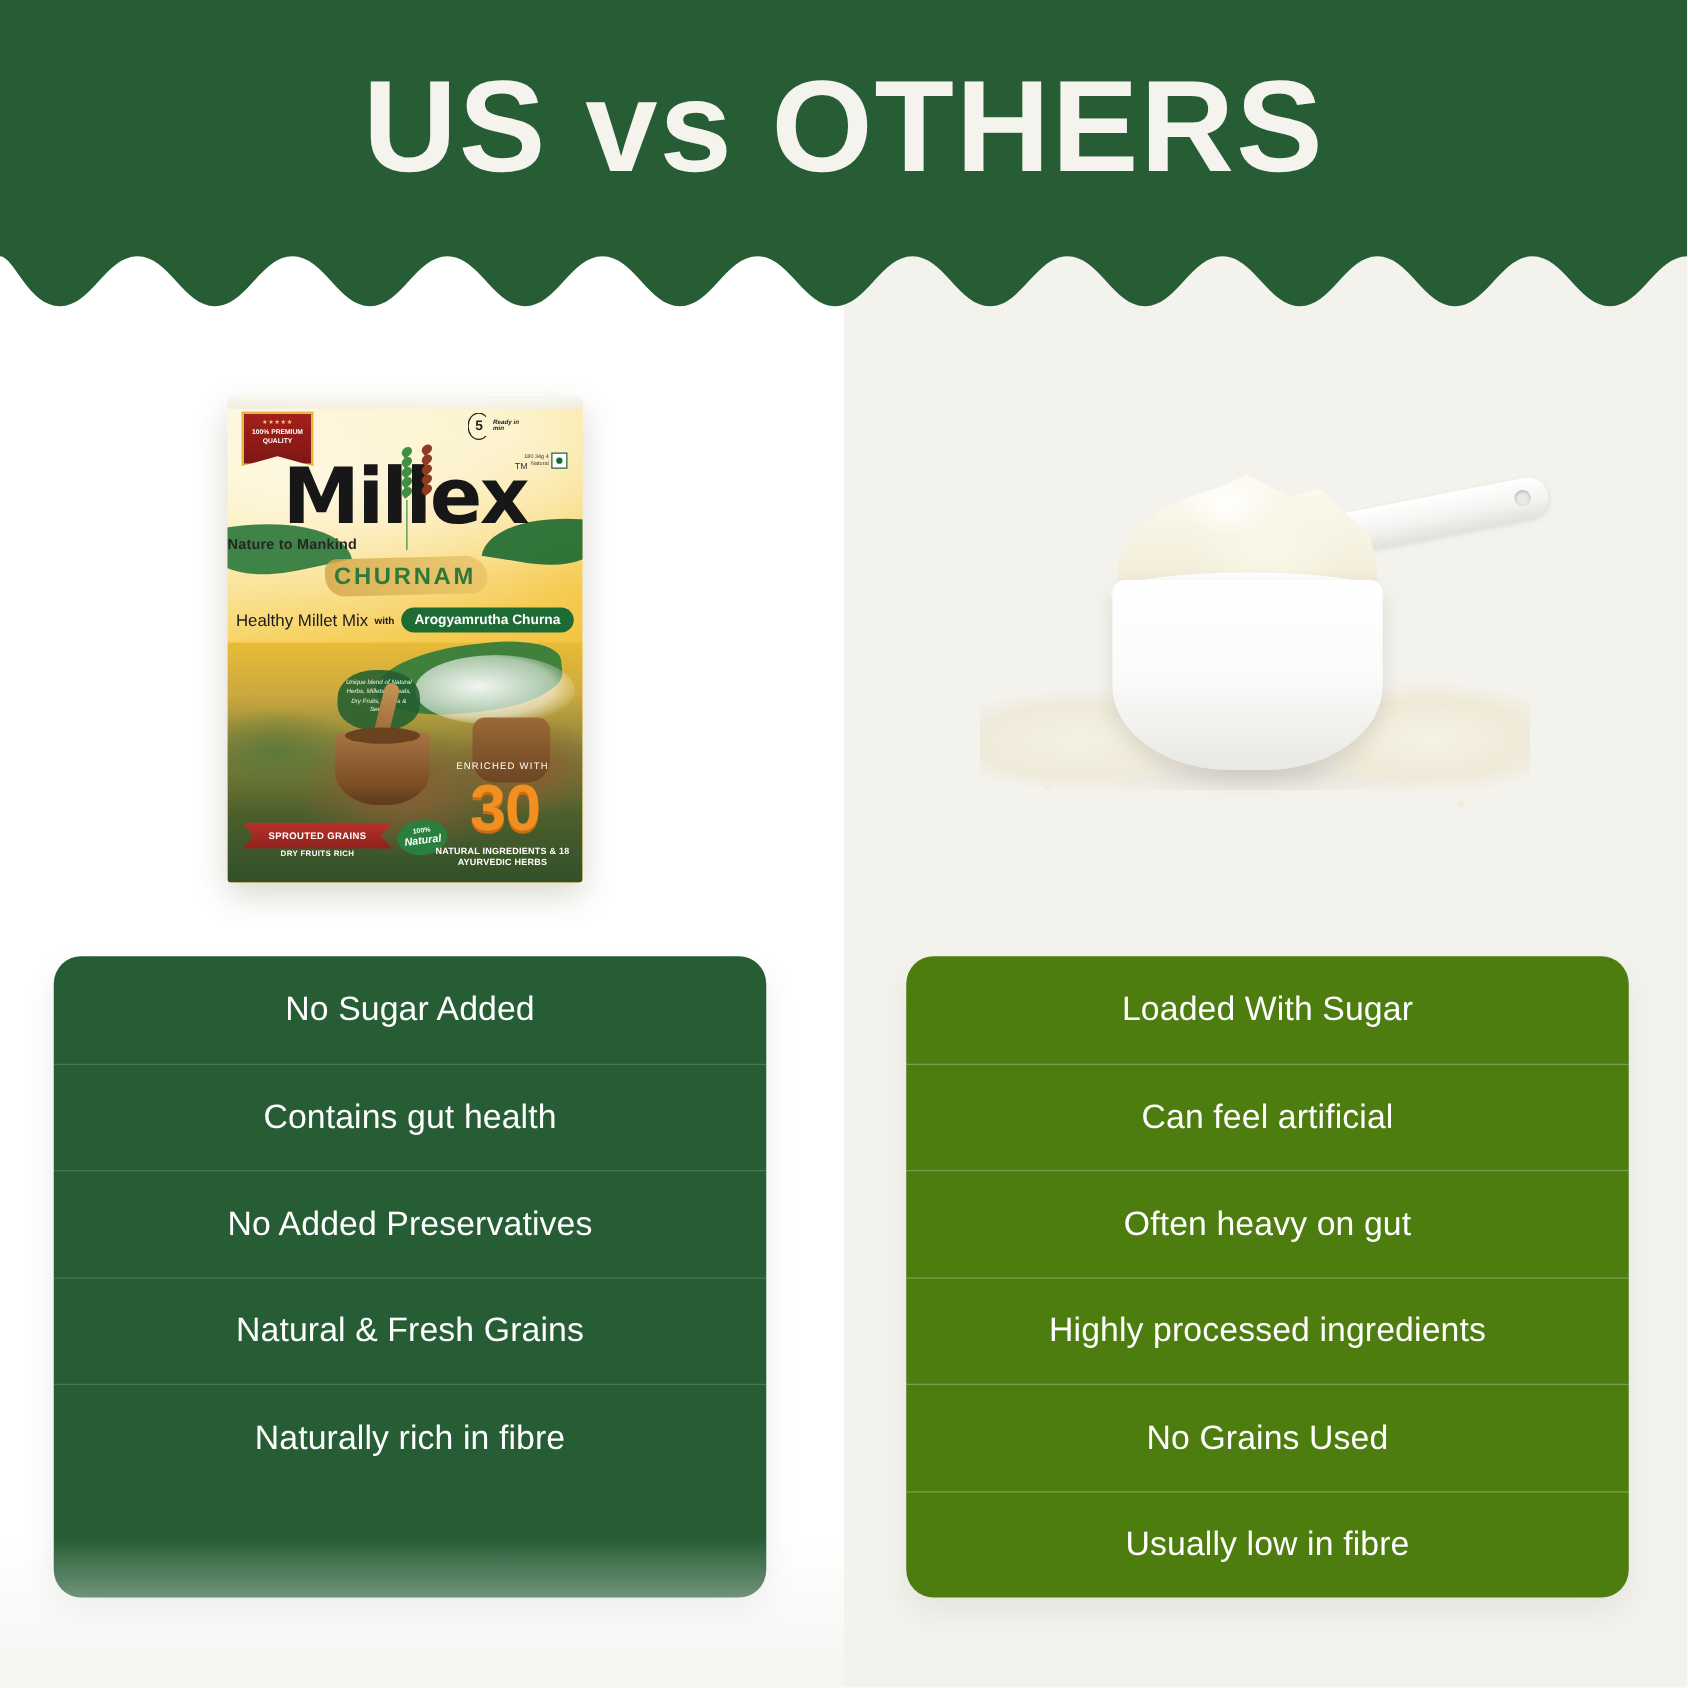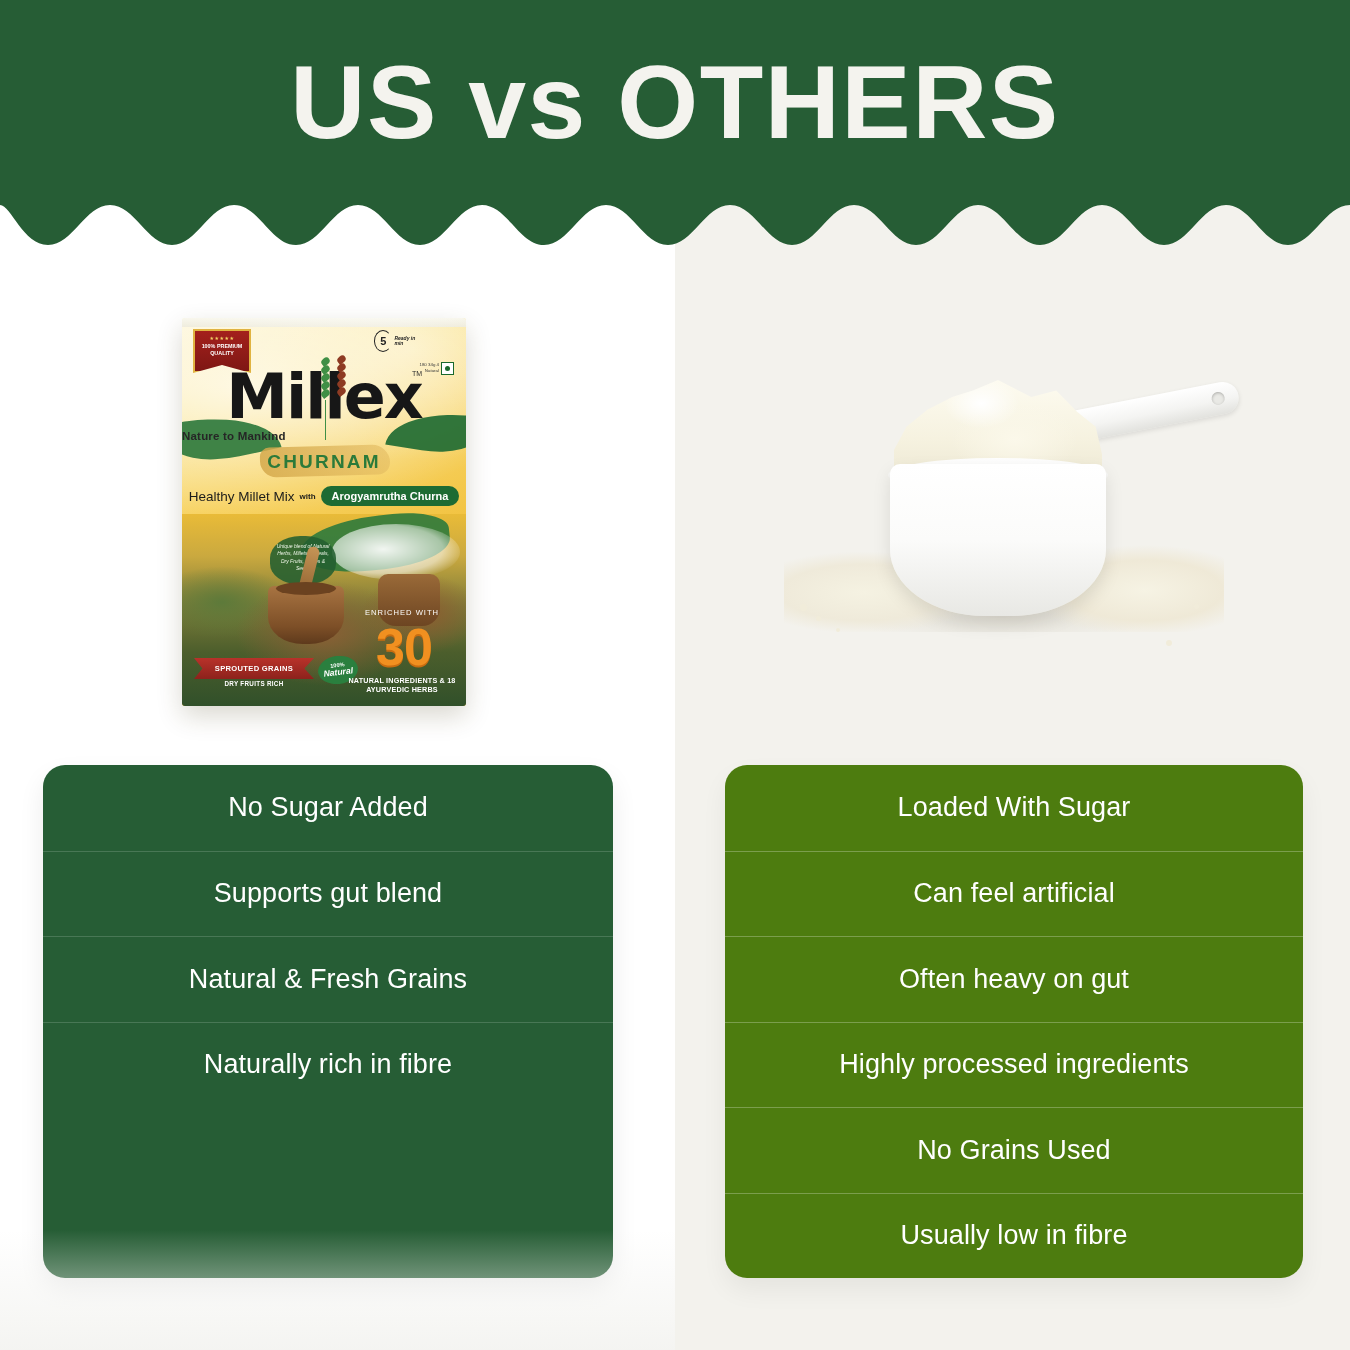--- a/index.html
+++ b/index.html
@@ -371,21 +371,22 @@
     <div class="scoop-cup"></div>
     <span class="scoop-dot" style="left:30px;top:232px;width:7px;height:7px"></span>
     <span class="scoop-dot" style="left:46px;top:244px;width:5px;height:5px"></span>
     <span class="scoop-dot" style="left:66px;top:256px;width:4px;height:4px"></span>
     <span class="scoop-dot" style="left:396px;top:268px;width:6px;height:6px"></span>
     <span class="scoop-dot" style="left:424px;top:232px;width:5px;height:5px"></span>
   </div>
 
   <div class="panel panel-left">
     <div class="row">No Sugar Added</div>
-    <div class="row">Supports gut blend</div>
+    <div class="row">Contains gut health</div>
+    <div class="row">No Added Preservatives</div>
     <div class="row">Natural &amp; Fresh Grains</div>
     <div class="row">Naturally rich in fibre</div>
   </div>
 
   <div class="panel panel-right">
     <div class="row">Loaded With Sugar</div>
     <div class="row">Can feel artificial</div>
     <div class="row">Often heavy on gut</div>
     <div class="row">Highly processed ingredients</div>
     <div class="row">No Grains Used</div>

